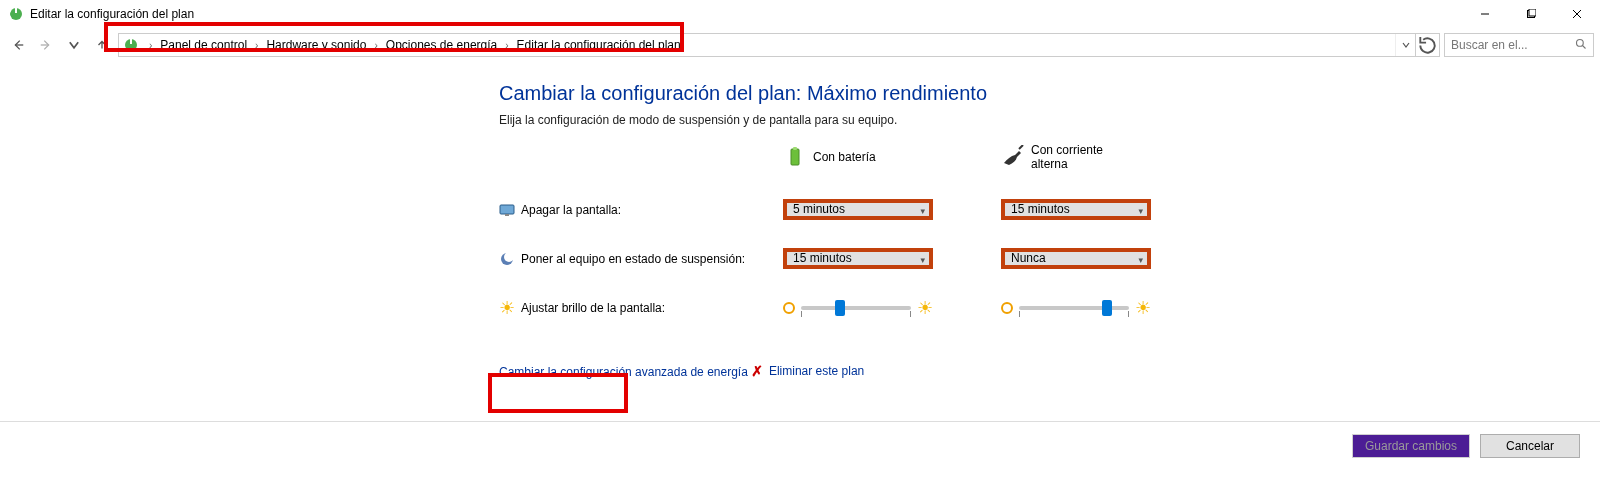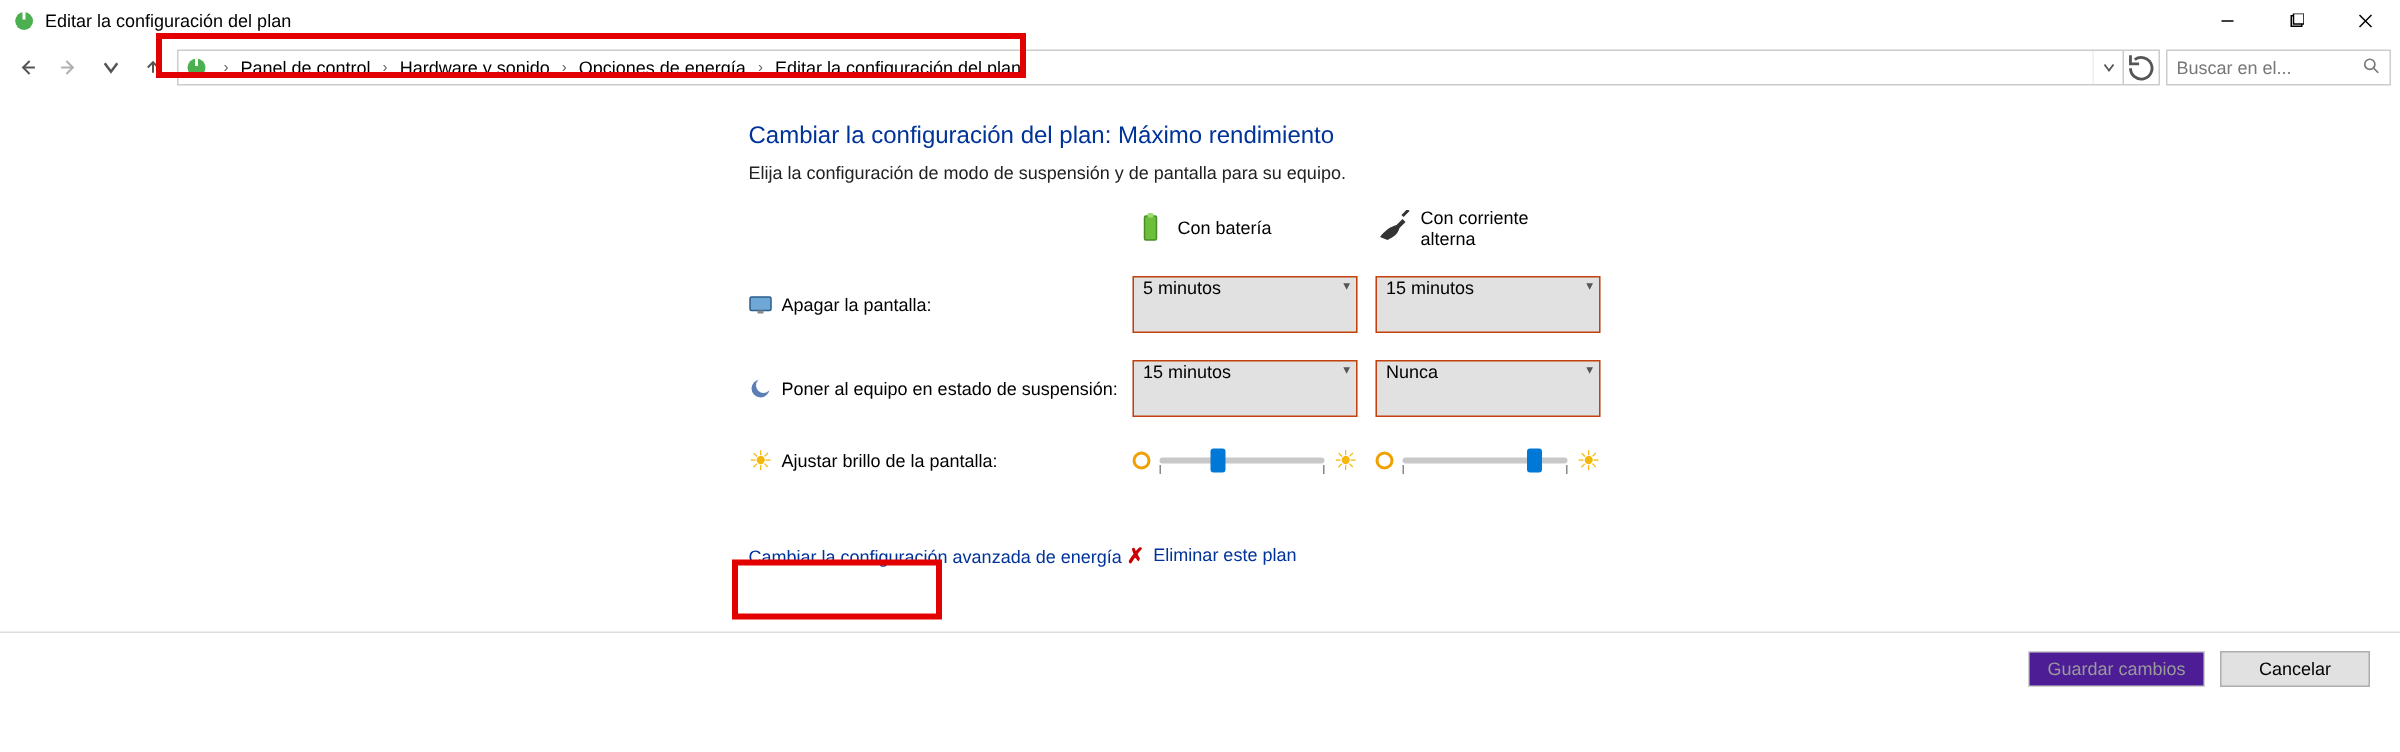--- a/index.html
+++ b/index.html
@@ -96,51 +96,52 @@
     z-index:50;
   }
 
   
   .content {
     position:relative;
     padding: 20px 0 0 499px;
   }
   .heading {
     color:#003399;
-    font-size:16px;
+    font-size:20px;
   }
   .subtext {
     margin-top:8px;
     color:#222;
   }
 
   
   .grid {
     margin-top:16px;
     display:grid;
     grid-template-columns: 256px 150px 12px 150px;
     row-gap: 18px;
     align-items:center;
+    gap:28px;
   }
   .colhead {
     display:flex; align-items:center; gap:6px;
   }
   .colhead svg { width:24px; height:24px;}
   .colhead-text { white-space:nowrap; }
   .rowlabel {
     display:flex;align-items:center; gap:6px;
   }
   .rowlabel .ricon { width:16px;height:16px;display:inline-flex;align-items:center;justify-content:center;}
   .rowlabel .ricon svg{width:16px;height:16px;}
 
   .combo {
-    border:1px solid #c2410c;
+    border:4px solid #c2410c;
     background:#e1e1e1;
-    height:38px;
-    display:flex; align-items:flex-start;
+    height:21px;
+    display:flex; align-items:flex-end;
     padding:0 6px;
     position:relative;
   }
   .combo .ctext { flex:1; }
   .combo .cchev {
     position:absolute; right:4px;
     font-size:9px; color:#555;
   }
 
   .slider {

